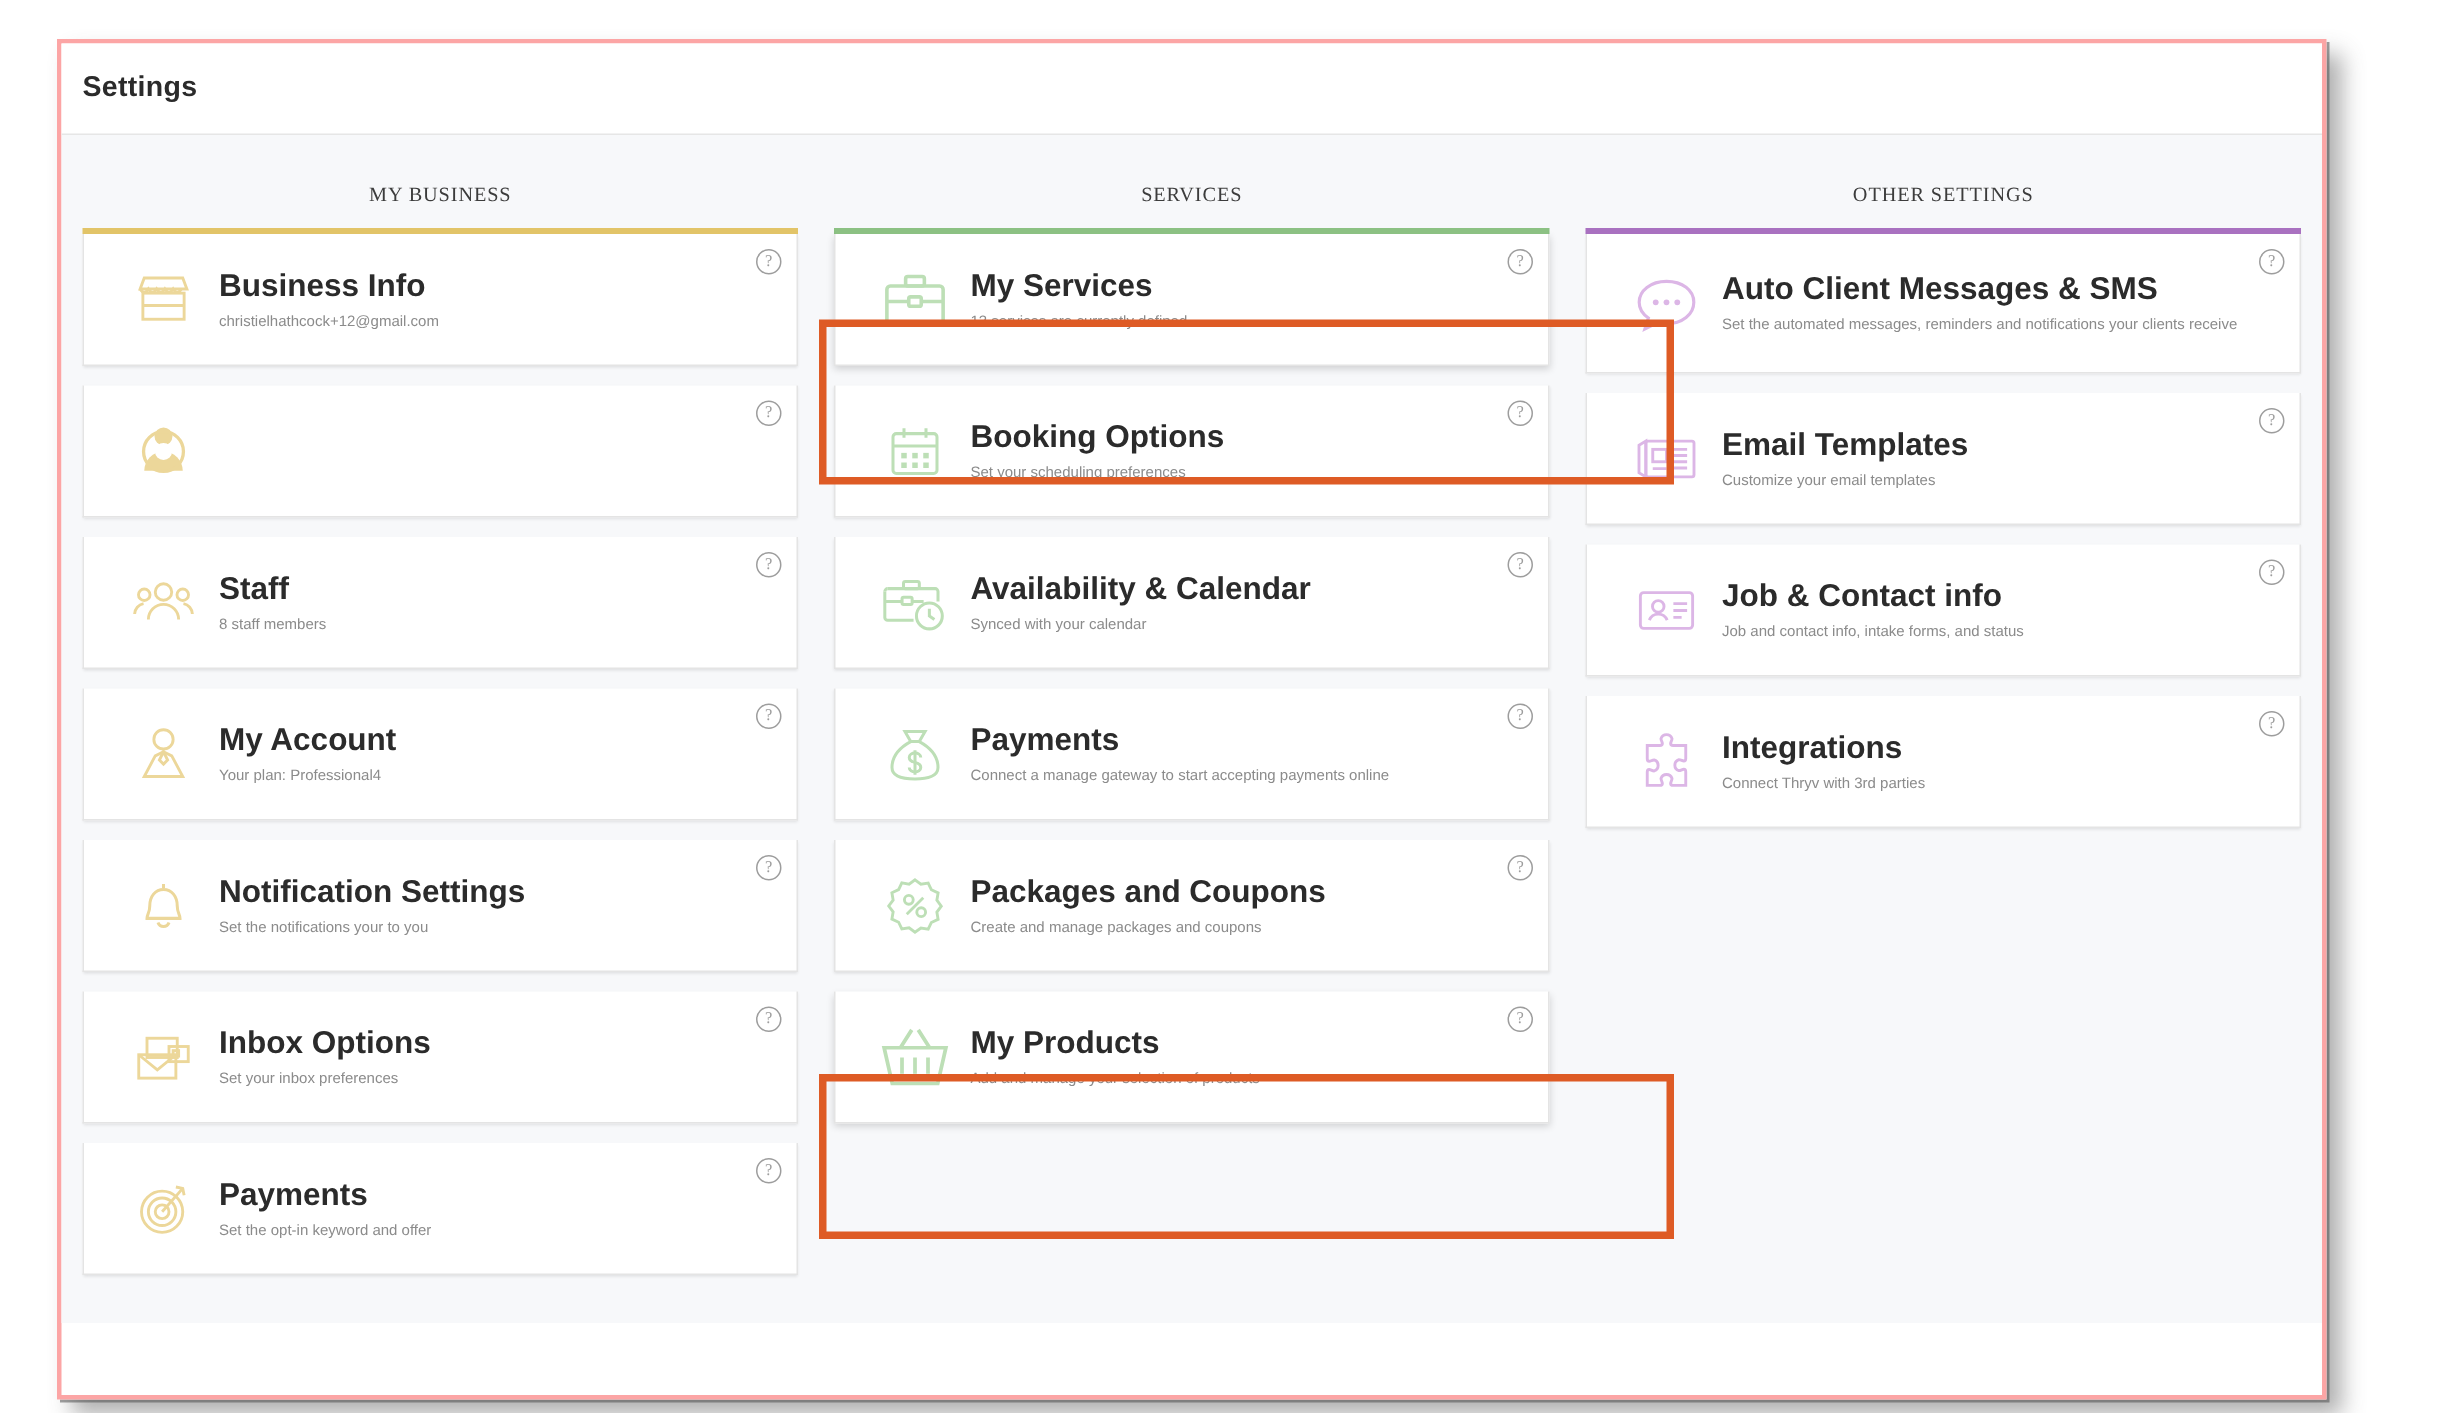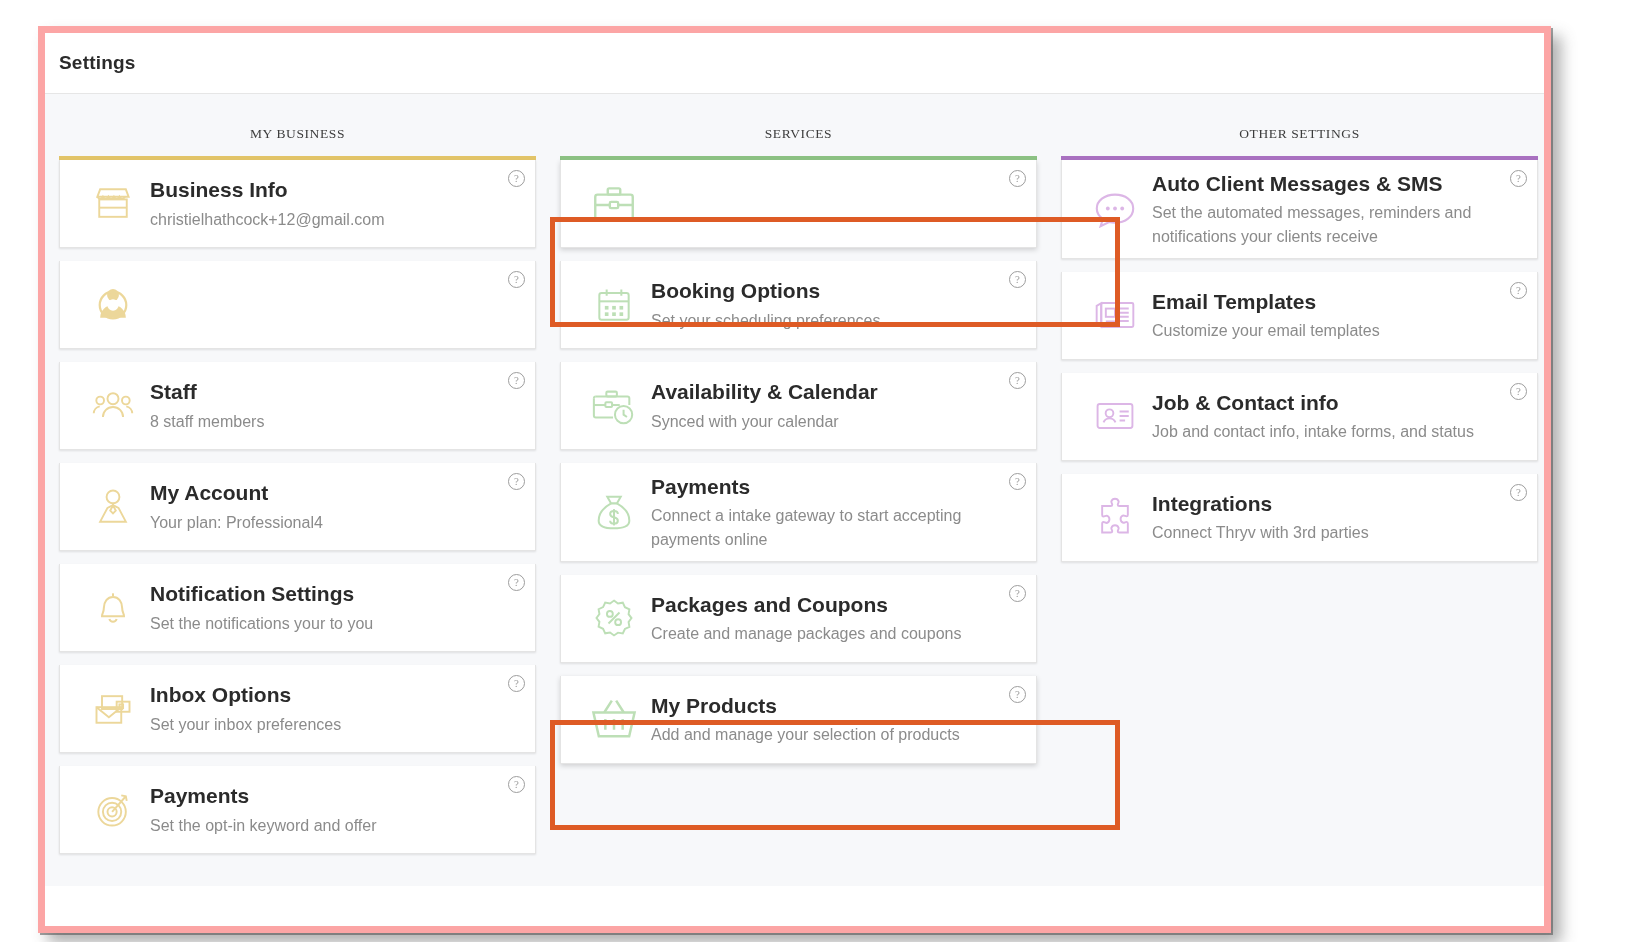--- a/index.html
+++ b/index.html
@@ -13,21 +13,21 @@
   }
 
   
   #app-frame {
     position: absolute;
     left: 38px;
     top: 26px;
     width: 1513px;
     height: 907px;
     background: #ffffff;
-    border: 7px solid #fca5a5;
+    border: 3px solid #fca5a5;
     box-shadow: 10px 10px 14px rgba(80,80,80,0.45),
                 2px 2px 0 rgba(150,150,150,0.9);
   }
 
   
   #title-bar {
     height: 61px;
     background: #ffffff;
     border-bottom: 1px solid #e6e6e6;
     display: flex;
@@ -93,21 +93,21 @@
     justify-content: center;
   }
   .card-text { padding-left: 6px; }
   .card-title {
     font-size: 21px;
     font-weight: bold;
     color: #2b2b2b;
     line-height: 1.35;
   }
   .card-sub {
-    font-size: 16px;
+    font-size: 10px;
     color: #8b8b8b;
     line-height: 1.45;
     margin-top: 3px;
     max-width: 355px;
   }
 
   
   .help-icon {
     position: absolute;
     top: 10px;
@@ -279,20 +279,24 @@
             <div class="card highlighted" style="margin-top: 0px;">
               <div class="card-top-accent" style="background: rgb(140, 193, 131);"></div>
               <div class="card-icon" style="color: rgb(189, 223, 182);">
                 <svg width="50" height="50" viewBox="0 0 48 48" fill="none" stroke="currentColor" stroke-width="2.3">
       <rect x="18" y="9" width="12" height="6" rx="1.4"></rect>
       <rect x="6" y="15" width="36" height="24" rx="2.2"></rect>
       <path d="M6 25 H42"></path>
       <rect x="20" y="22" width="8" height="6" rx="1.2" fill="#ffffff"></rect>
     </svg>
               </div>
+              <div class="card-text">
+                <div class="card-title">My Services</div>
+                <div class="card-sub">13 services are currently defined</div>
+              </div>
               <div class="help-icon">?</div>
             </div>
             <div class="card">
               <div class="card-icon" style="color: rgb(189, 223, 182);">
                 <svg width="44" height="44" viewBox="0 0 48 48" fill="none" stroke="currentColor" stroke-width="2.2">
       <rect x="8" y="11" width="32" height="29" rx="2.4"></rect>
       <path d="M8 20 H40"></path>
       <path d="M16 7 v7 M32 7 v7"></path>
       <rect x="14" y="25" width="4" height="4" fill="currentColor" stroke="none"></rect>
       <rect x="22" y="25" width="4" height="4" fill="currentColor" stroke="none"></rect>
@@ -331,21 +335,21 @@
               <div class="card-icon" style="color: rgb(189, 223, 182);">
                 <svg width="46" height="46" viewBox="0 0 48 48" fill="none" stroke="currentColor" stroke-width="2.1">
       <path d="M17 8 h14 l-4 7 h-6 z"></path>
       <path d="M21 15 C10 21 8 28 8 33 c0 6 7 8 16 8 s16-2 16-8 c0-5-2-12-13-18"></path>
       <path d="M24 21 v17"></path>
       <path d="M28 26 c0-2-2-3-4-3 s-4 1-4 3 2 3 4 3.5 4 1.5 4 3.5-2 3-4 3-4-1-4-3"></path>
     </svg>
               </div>
               <div class="card-text">
                 <div class="card-title">Payments</div>
-                <div class="card-sub">Connect a intake gateway to start accepting payments online</div>
+                <div class="card-sub">Connect a manage gateway to start accepting payments online</div>
               </div>
               <div class="help-icon">?</div>
             </div>
             <div class="card">
               <div class="card-icon" style="color: rgb(189, 223, 182);">
                 <svg width="44" height="44" viewBox="0 0 48 48" fill="none" stroke="currentColor" stroke-width="2.1">
       <path d="M24 5 l4.3 3.2 5.3-.9 2.3 4.9 4.9 2.3-.9 5.3 3.2 4.3-3.2 4.3.9 5.3-4.9 2.3-2.3 4.9-5.3-.9L24 43l-4.3-3.2-5.3.9-2.3-4.9-4.9-2.3.9-5.3L4.9 24l3.2-4.3-.9-5.3 4.9-2.3 2.3-4.9 5.3.9z"></path>
       <circle cx="19.5" cy="19.5" r="3.2"></circle>
       <circle cx="28.5" cy="28.5" r="3.2"></circle>
       <path d="M30 18 L18 30"></path>

